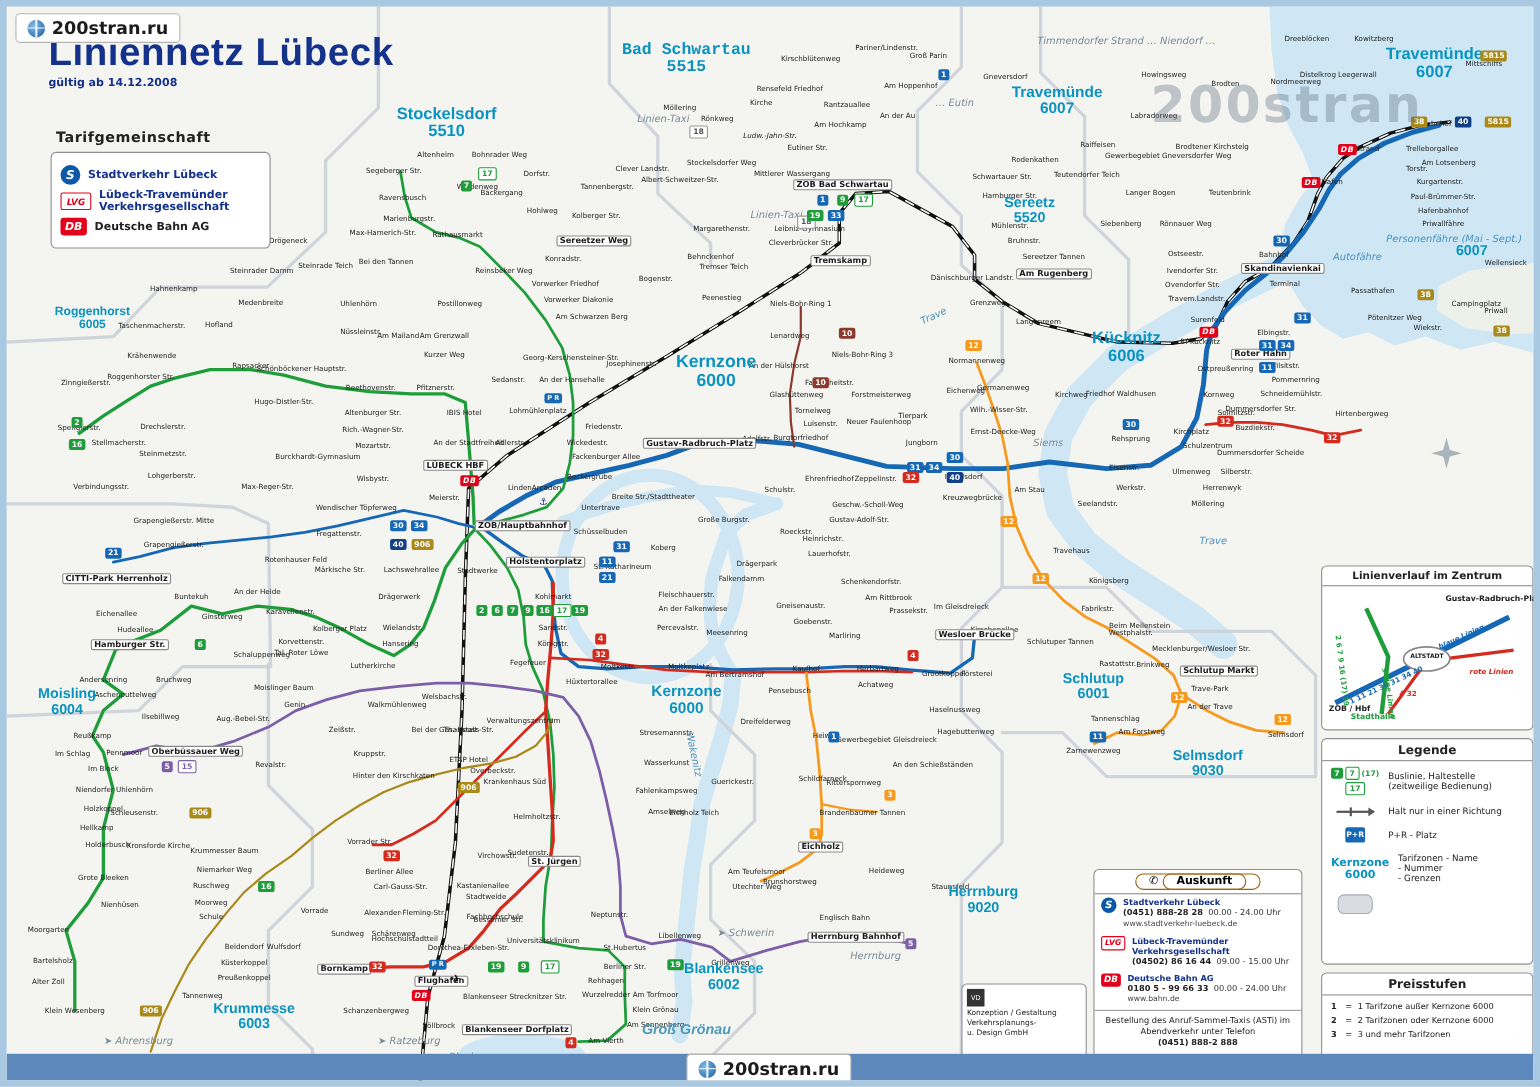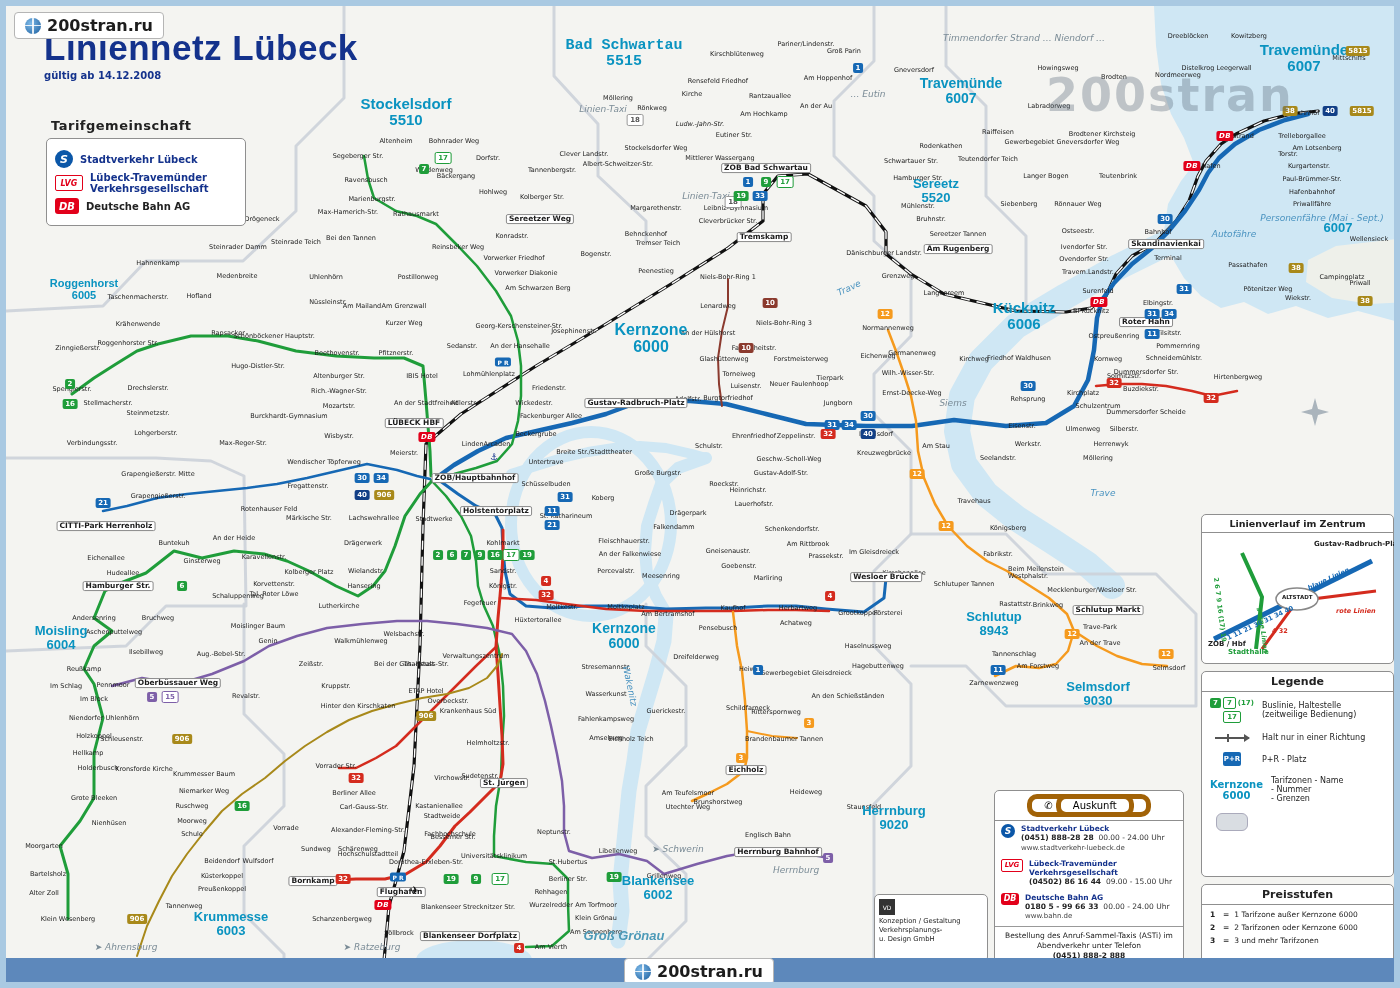--- a/index.html
+++ b/index.html
@@ -52,21 +52,21 @@
   .oneway:after{content:"";position:absolute;right:-1px;top:-3px;border-left:6px solid #555;border-top:4px solid transparent;border-bottom:4px solid transparent;}
   .oneway:before{content:"";position:absolute;left:12px;top:-3px;width:2px;height:8px;background:#555;}
   .pr-icon{width:18px;height:14px;background:#1668b4;color:#fff;font-size: 7px;font-weight:bold;display:flex;align-items:center;justify-content:center;border-radius:2px;}
   .kz-sample{color:#0a93c0;font-weight:bold;font-size:10px;line-height:1.1;text-align:center;}
   .kz-blob{width:30px;height:16px;background:#d9dde2;border:1px solid #aab;border-radius:6px;}
   #preis-box{left:1195px;top:878px;width:193px;height:80px;}
   .ps-row{display:flex;gap:5px;padding:2px 8px;font-size:7.5px;color:#222;}
   .ps-num{font-weight:bold;width:8px;}
   #auskunft-box{left:988px;top:784px;width:190px;height:176px;}
   .ak-title{display:flex;justify-content:center;padding:3px 0;border-bottom:1px solid #8f8f8f;}
-  .ak-title span{border:5px solid #a16207;border-radius:10px;padding:1px 12px;font-weight:normal;font-size:10px;}
+  .ak-title span{border:1px solid #a16207;border-radius:10px;padding:1px 12px;font-weight:bold;font-size:10px;}
   .ak-row{display:flex;gap:6px;padding:3px 6px;align-items:flex-start;}
   .ak-txt{font-size:7.5px;line-height:1.25;color:#222;}
   .ak-org{font-weight:bold;color:#14328c;}
   .ak-phone{font-weight:bold;}
   .ak-hours{color:#333;}
   .ak-url{font-size:7px;color:#444;}
   .ak-asti{border-top:1px solid #999;margin-top:2px;padding:4px 8px;font-size:7.5px;text-align:center;line-height:1.3;color:#222;}
   #credits-box{left:868px;top:888px;width:114px;height:68px;padding:4px;}
   .cr-line{font-size:6.8px;color:#222;line-height:1.3;}
   .cr-logo{width:16px;height:16px;background:#333;color:#fff;font-size:6px;display:flex;align-items:center;justify-content:center;margin-bottom:2px;}
@@ -630,21 +630,21 @@
       <div class="zone-label" style="left: 55px; top: 632px; font-size: 13px;">
         <div>Moisling</div>
         <div>6004</div>
       </div>
       <div class="zone-label" style="left: 618px; top: 630px; font-size: 14px;">
         <div>Kernzone</div>
         <div>6000</div>
       </div>
       <div class="zone-label" style="left: 988px; top: 618px; font-size: 13px;">
         <div>Schlutup</div>
-        <div>8943</div>
+        <div>6001</div>
       </div>
       <div class="zone-label" style="left: 1092px; top: 688px; font-size: 13px;">
         <div>Selmsdorf</div>
         <div>9030</div>
       </div>
       <div class="zone-label" style="left: 888px; top: 812px; font-size: 13px;">
         <div>Herrnburg</div>
         <div>9020</div>
       </div>
       <div class="zone-label" style="left: 652px; top: 882px; font-size: 13px;">

